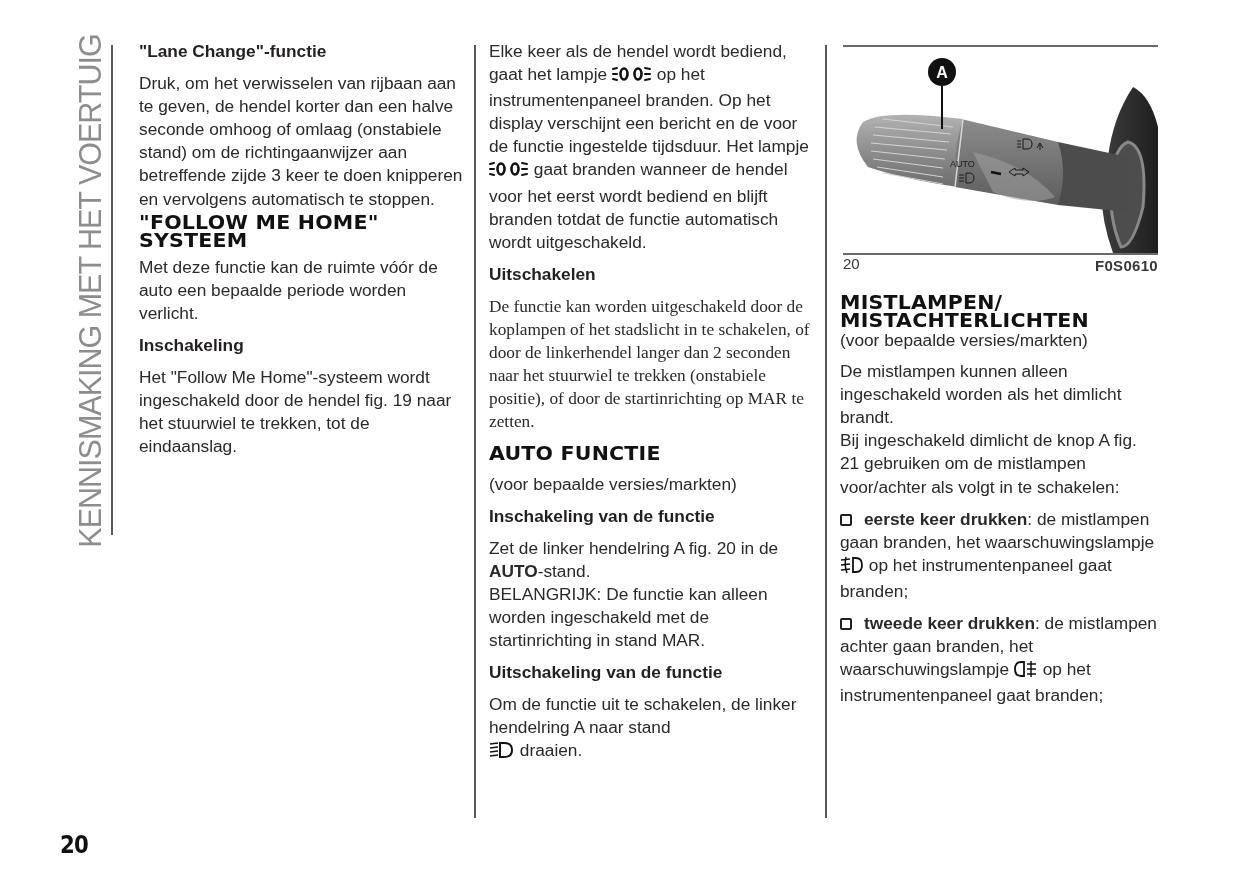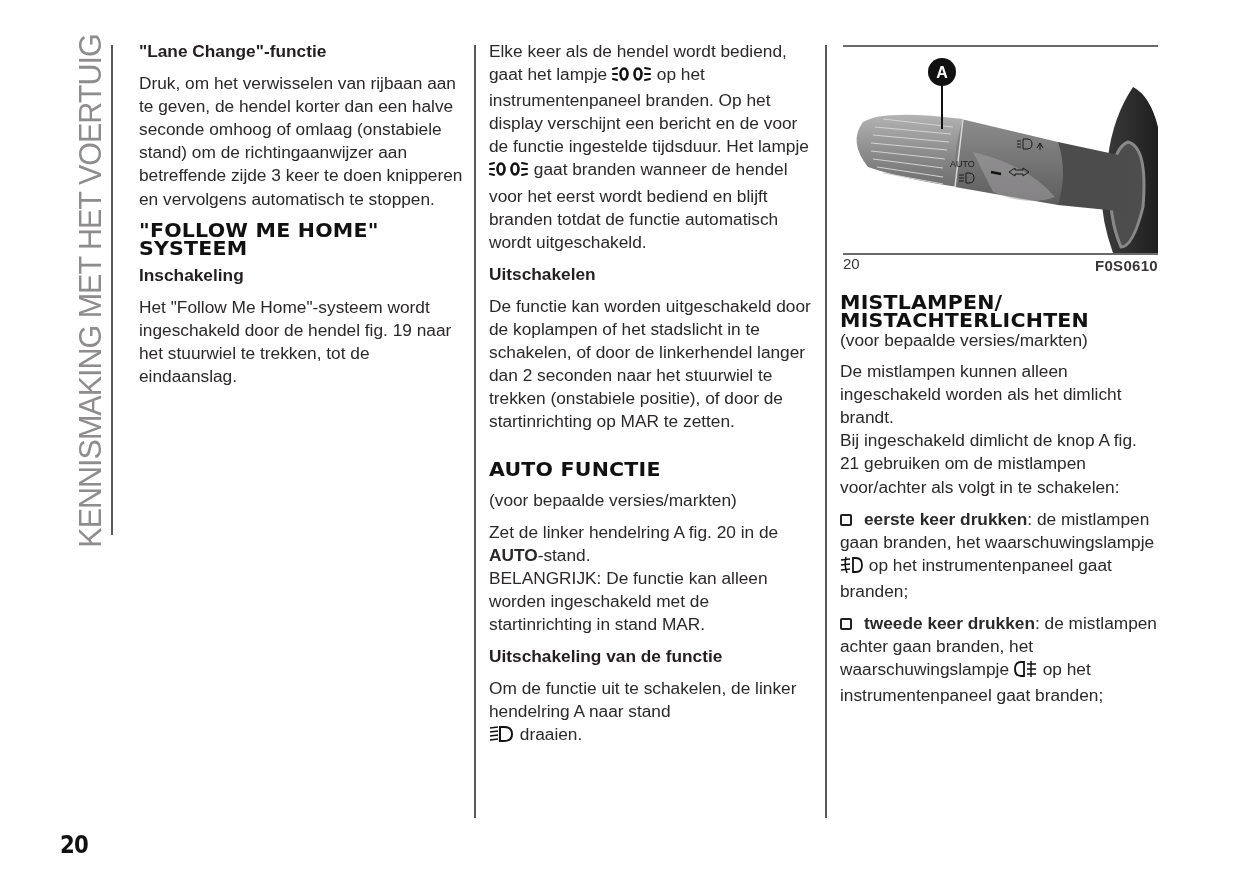--- a/index.html
+++ b/index.html
@@ -39,25 +39,26 @@
 <div class="sidebar-title">
   <span>KENNISMAKING MET HET VOERTUIG</span>
 </div>
 <div class="vrule" style="left:111px; top:45px; height:490px;"></div>
 
 <div class="vrule" style="left:474px; top:45px; height:773px;"></div>
 <div class="vrule" style="left:825px; top:45px; height:773px;"></div>
 
 <div class="col" style="left:139px; top:40px; width:330px;">
   <div class="h-sub">"Lane Change"-functie</div>
-  <p style="margin-bottom:10px;">Druk, om het verwisselen van rijbaan aan te geven, de hendel korter dan een halve seconde omhoog of omlaag (onstabiele stand) om de richtingaanwijzer aan betreffende zijde 3 keer te doen knipperen en vervolgens automatisch te stoppen.</p>
+  <p style="margin-bottom:2px;">Druk, om het verwisselen van rijbaan aan te geven, de hendel korter dan een halve seconde omhoog of omlaag (onstabiele stand) om de richtingaanwijzer aan betreffende zijde 3 keer te doen knipperen en vervolgens automatisch te stoppen.</p>
   <div class="h-main">
     <div>"FOLLOW ME HOME"</div>
     <div>SYSTEEM</div>
   </div>
+  <p>Met deze functie kan de ruimte vóór de auto een bepaalde periode worden verlicht.</p>
   <div class="h-sub">Inschakeling</div>
   <p class="tight">Het "Follow Me Home"-systeem wordt ingeschakeld door de hendel fig. 19 naar het stuurwiel te trekken, tot de eindaanslag.</p>
 </div>
 
 <div class="col" style="left:489px; top:40px; width:325px;">
   <p style="margin-bottom:9px;">
     <span>Elke keer als de hendel wordt bediend, gaat het lampje</span>
     <span class="icon-inline">
       <svg width="40" height="18" viewBox="0 0 40 18">
         <g stroke="#111" stroke-width="2" fill="none" stroke-linecap="round">
@@ -83,23 +84,24 @@
           <ellipse cx="26" cy="9" rx="3.5" ry="5.5" stroke-width="2.6"></ellipse>
           <line x1="33" y1="3" x2="38" y2="4"></line>
             <line x1="33" y1="9" x2="38" y2="9"></line>
             <line x1="33" y1="15" x2="38" y2="14"></line>
         </g>
       </svg>
     </span>
     <span>gaat branden wanneer de hendel voor het eerst wordt bediend en blijft branden totdat de functie automatisch wordt uitgeschakeld.</span>
   </p>
   <div class="h-sub">Uitschakelen</div>
-  <p style="margin-bottom:26px;">De functie kan worden uitgeschakeld door de koplampen of het stadslicht in te schakelen, of door de linkerhendel langer dan 2 seconden naar het stuurwiel te trekken (onstabiele positie), of door de startinrichting op MAR te zetten.</p>
+  <p style="margin-bottom:10px;font-family:Liberation Serif, serif;">De functie kan worden uitgeschakeld door de koplampen of het stadslicht in te schakelen, of door de linkerhendel langer dan 2 seconden naar het stuurwiel te trekken (onstabiele positie), of door de startinrichting op MAR te zetten.</p>
   <div class="h-main" style="margin-bottom:11px;">AUTO FUNCTIE</div>
   <p>(voor bepaalde versies/markten)</p>
+  <div class="h-sub">Inschakeling van de functie</div>
   <p class="tight">
     <span>Zet de linker hendelring A fig. 20 in de</span>
     <span class="bold">AUTO</span><span>-stand.</span>
   </p>
   <p>BELANGRIJK: De functie kan alleen worden ingeschakeld met de startinrichting in stand MAR.</p>
   <div class="h-sub">Uitschakeling van de functie</div>
   <p>
     <span>Om de functie uit te schakelen, de linker hendelring A naar stand</span><br>
     <span class="icon-inline">
       <svg width="26" height="18" viewBox="0 0 26 18">

